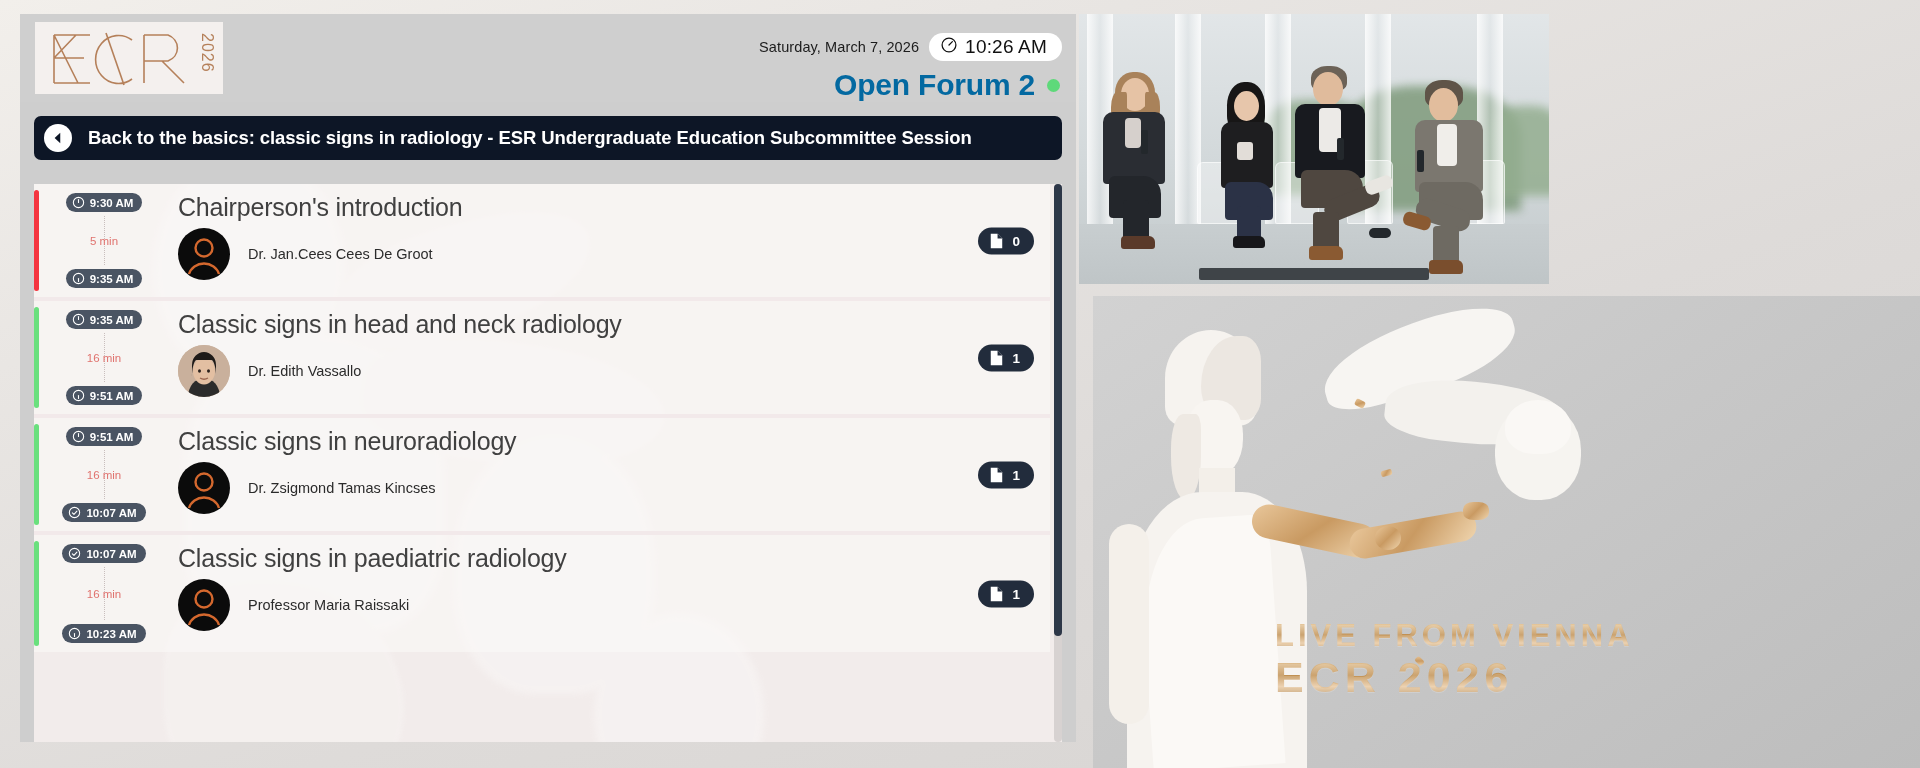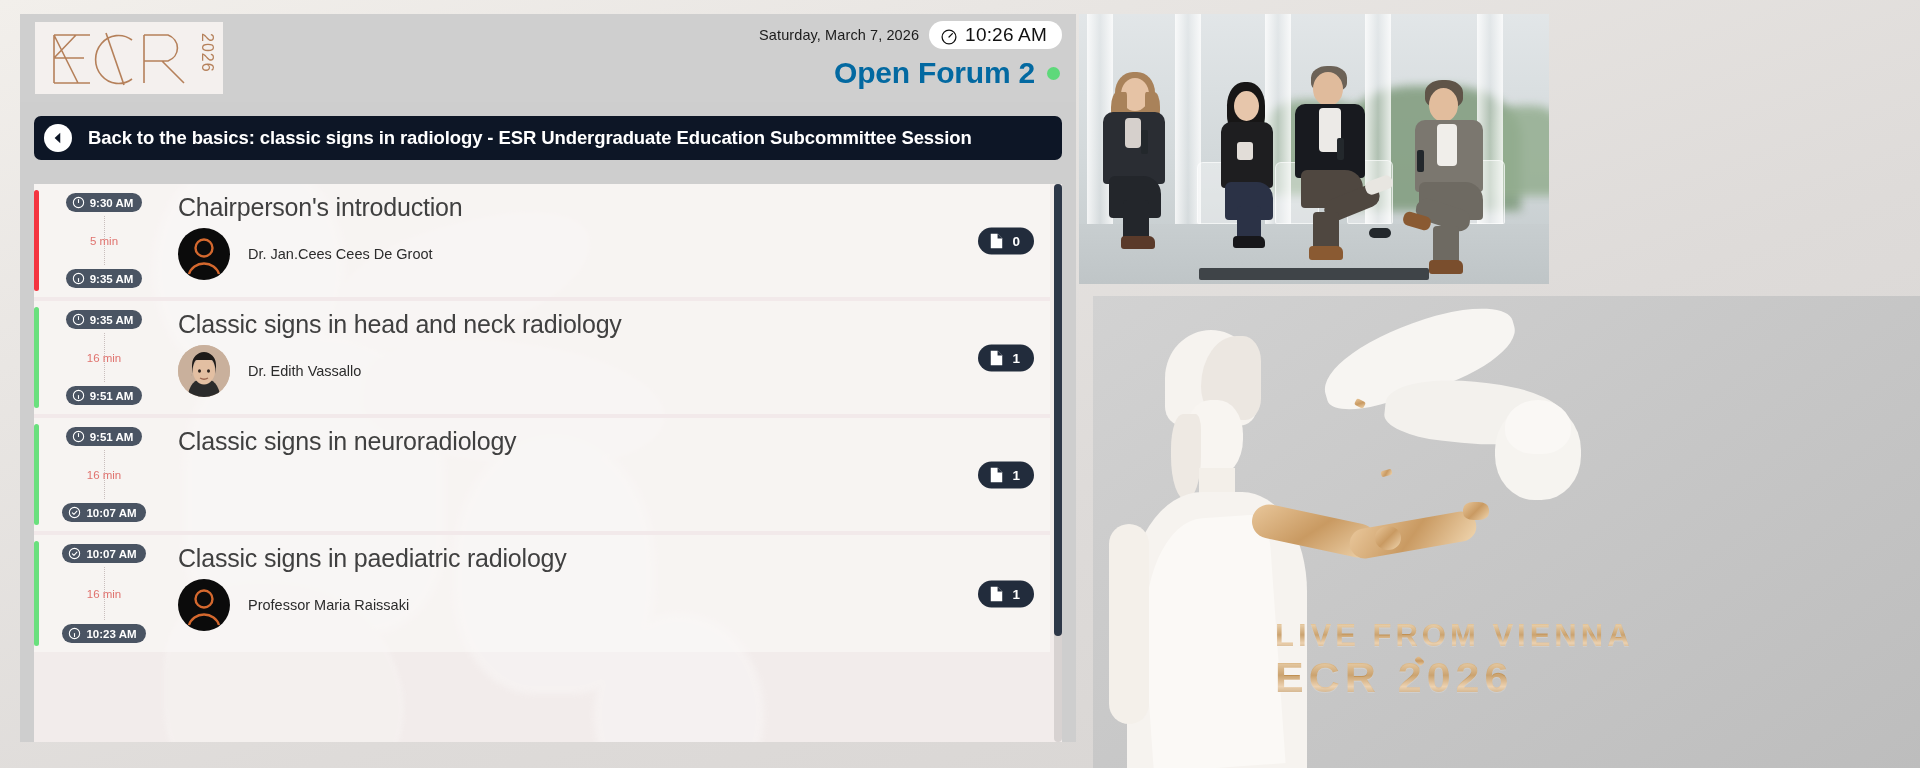--- a/index.html
+++ b/index.html
@@ -56,41 +56,41 @@
     background: #f4f0ee;
     display: flex;
     align-items: center;
     justify-content: center;
   }
   #logo-svg { display: block; }
 
   #header-right {
     position: absolute;
     right: 14px;
-    top: 6px;
+    top: 18px;
     text-align: right;
   }
 
   #datetime-line {
     display: flex;
     align-items: center;
     justify-content: flex-end;
     gap: 10px;
     height: 30px;
   }
 
   #date-text {
     font-size: 14.5px;
     color: #1c1c1c;
     letter-spacing: .1px;
   }
 
   #clock-pill {
     display: flex;
-    align-items: flex-end;
+    align-items: flex-start;
     gap: 7px;
     background: #ffffff;
     border-radius: 16px;
     padding: 3px 15px 3px 11px;
     height: 28px;
   }
   #clock-pill .time-text {
     font-size: 19px;
     color: #111;
     letter-spacing: .2px;
@@ -550,20 +550,29 @@
           <div class="time-pill">
             <svg width="13" height="13" viewBox="0 0 24 24">
               <circle cx="12" cy="12" r="9.5" fill="none" stroke="#fff" stroke-width="2"></circle>
               <path d="M8 12.5 L11 15.5 L16.5 9.5" fill="none" stroke="#fff" stroke-width="2" stroke-linecap="round" stroke-linejoin="round"></path>
             </svg>
             <span>10:07 AM</span>
           </div>
         </div>
         <div class="row-main">
           <div class="row-title">Classic signs in neuroradiology</div>
+          <div class="speaker-line">
+            <div class="avatar">
+              <svg width="52" height="52" viewBox="0 0 52 52">
+                <circle cx="26" cy="20" r="8.5" fill="none" stroke="#d4682e" stroke-width="2.4"></circle>
+                <path d="M11 46 A15.5 14 0 0 1 41 46" fill="none" stroke="#d4682e" stroke-width="2.4"></path>
+              </svg>
+            </div>
+            <span class="speaker-name">Dr. Zsigmond Tamas Kincses</span>
+          </div>
           <div class="doc-badge">
             <svg width="15" height="17" viewBox="0 0 16 19">
               <path d="M1.6 1.4 h7.6 l5.2 5.2 v11 h-12.8 z" fill="#ffffff"></path>
               <path d="M9.2 1.4 v5.2 h5.2" fill="#222c3c"></path>
             </svg>
             <span class="count">1</span>
           </div>
         </div>
       </div>
 

